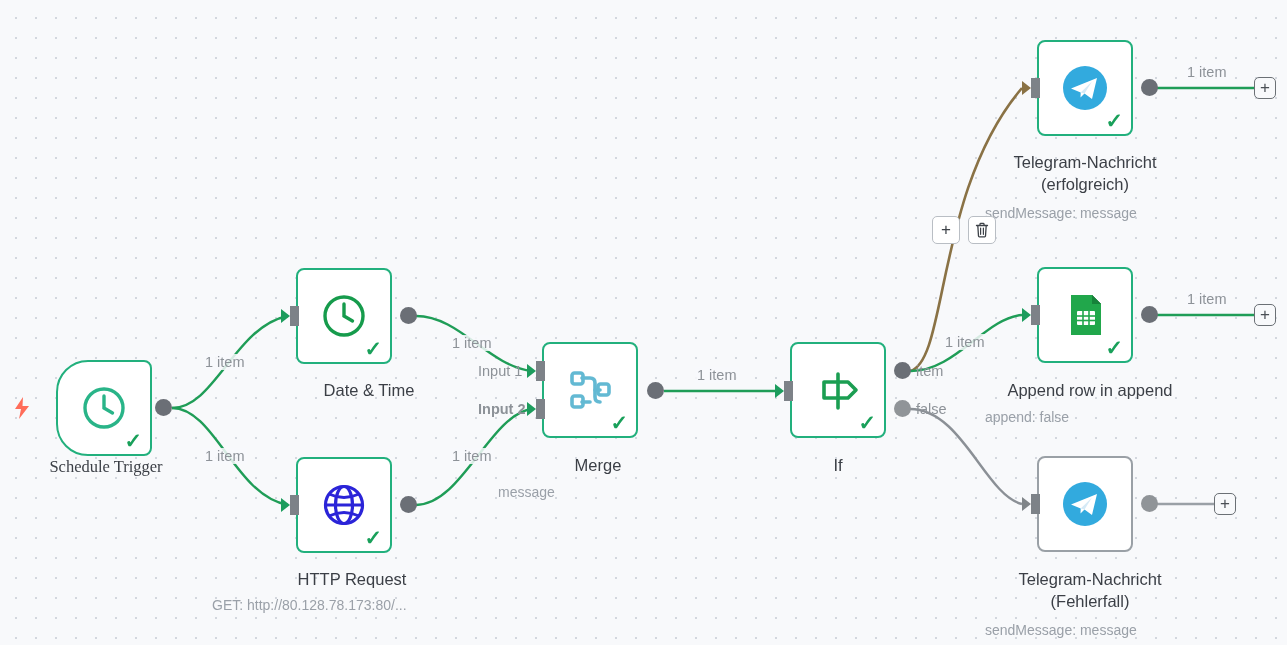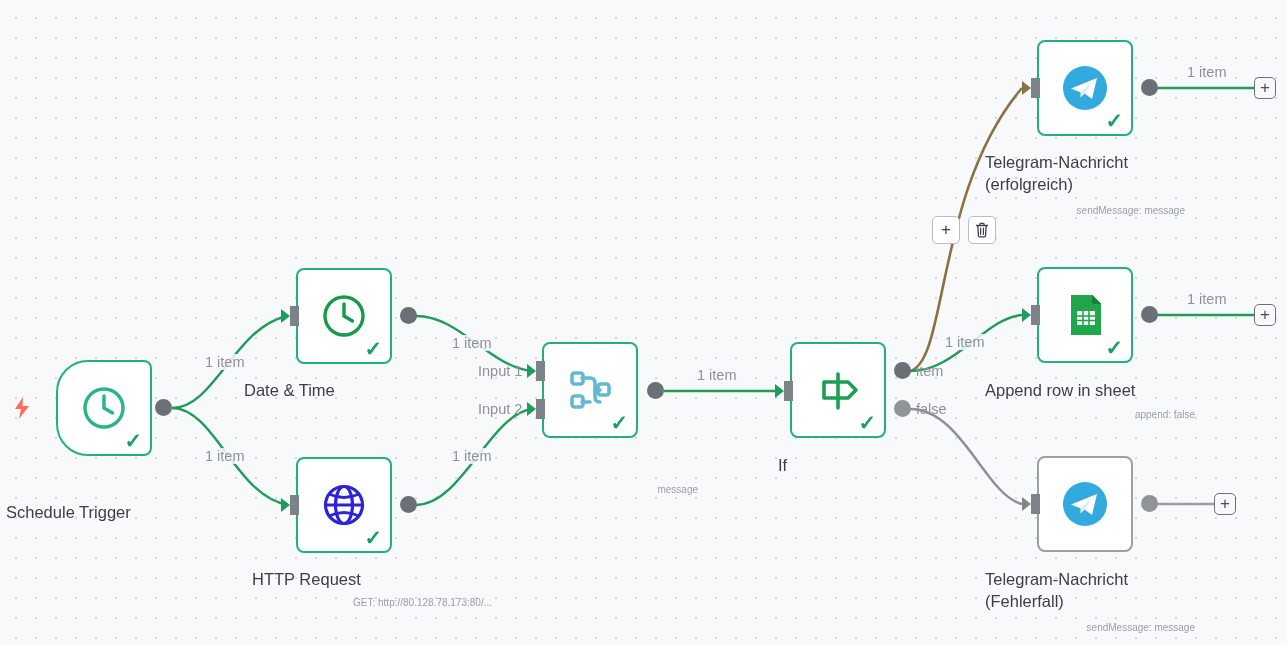--- a/index.html
+++ b/index.html
@@ -40,32 +40,33 @@
     color: #19a05a;
     font-size: 21px;
     line-height: 1;
     font-weight: 700;
   }
   .node-icon { width: 52px; height: 52px; display:block; }
 
   
   .nlabel {
     position: absolute;
+    text-align: center;
     color: #3b3f46;
     font-size: 16.5px;
     line-height: 1.32;
     z-index: 6;
     pointer-events: none;
     white-space: pre-line;
   }
   .nsub {
     position: absolute;
-    text-align: right;
+    text-align: left;
     color: #9aa0a8;
-    font-size: 10px;
+    font-size: 14px;
     z-index: 6;
     pointer-events: none;
   }
 
   
   .port-out {
     position: absolute;
     width: 17px; height: 17px;
     background: #6b6f76;
     border-radius: 50%;
@@ -183,33 +184,33 @@
   </div>
 
   <div class="node trigger" style="left:56px; top:360px;">
     <svg class="node-icon" viewBox="0 0 52 52">
       <circle cx="26" cy="26" r="19" fill="none" stroke="#29b488" stroke-width="3.4"></circle>
       <path d="M26 14 L26 26 L34.5 31" fill="none" stroke="#29b488" stroke-width="3.4" stroke-linecap="round"></path>
     </svg>
     <span class="check">✓</span>
   </div>
   <div class="port-out" style="left:155px; top:399px;"></div>
-  <div class="nlabel" style="left:6px; top:502px; width:200px;">Schedule Trigger</div>
+  <div class="nlabel" style="left:6px; top:456px; width:200px;font-family:Liberation Serif, serif;">Schedule Trigger</div>
 
   <div class="node" style="left:296px; top:268px;">
     <svg class="node-icon" viewBox="0 0 52 52">
       <circle cx="26" cy="26" r="19" fill="none" stroke="#169b4c" stroke-width="3.4"></circle>
       <path d="M26 14 L26 26 L34.5 31" fill="none" stroke="#169b4c" stroke-width="3.4" stroke-linecap="round"></path>
     </svg>
     <span class="check">✓</span>
   </div>
   <div class="arrow-in" style="left:281px; top:309px;"></div>
   <div class="port-in" style="left:290px; top:306px;"></div>
   <div class="port-out" style="left:400px; top:307px;"></div>
-  <div class="nlabel" style="left:244px; top:380px; width:200px;">Date &amp; Time</div>
+  <div class="nlabel" style="left:269px; top:380px; width:200px;">Date &amp; Time</div>
 
   <div class="node" style="left:296px; top:457px;">
     <svg class="node-icon" viewBox="0 0 52 52">
       <circle cx="26" cy="26" r="18.5" fill="none" stroke="#2b24d8" stroke-width="3.2"></circle>
       <ellipse cx="26" cy="26" rx="8.5" ry="18.5" fill="none" stroke="#2b24d8" stroke-width="3.2"></ellipse>
       <line x1="7.5" y1="26" x2="44.5" y2="26" stroke="#2b24d8" stroke-width="3.2"></line>
       <path d="M11 15 Q26 22 41 15" fill="none" stroke="#2b24d8" stroke-width="3.0"></path>
       <path d="M11 37 Q26 30 41 37" fill="none" stroke="#2b24d8" stroke-width="3.0"></path>
     </svg>
     <span class="check">✓</span>
@@ -230,21 +231,22 @@
       <rect x="34" y="20" width="11" height="11" rx="2.5" fill="none" stroke="#63b9d3" stroke-width="3.6"></rect>
     </svg>
     <span class="check">✓</span>
   </div>
   <div class="arrow-in" style="left:527px; top:364px;"></div>
   <div class="port-in" style="left:536px; top:361px;"></div>
   <div class="arrow-in" style="left:527px; top:402px;"></div>
   <div class="port-in" style="left:536px; top:399px;"></div>
   <div class="port-out" style="left:647px; top:382px;"></div>
   <div class="portlabel" style="left:478px; top:363px;">Input 1</div>
-  <div class="portlabel" style="left:478px; top:401px;">Input 2</div>
+  <div class="portlabel" style="left:478px; top:401px;font-weight:bold;">Input 2</div>
+  <div class="nlabel" style="left:498px; top:455px; width:200px;">Merge</div>
   <div class="nsub" style="left:498px; top:484px; width:200px;">message</div>
 
   <div class="node" style="left:790px; top:342px;">
     <svg class="node-icon" viewBox="0 0 52 52">
       <line x1="26" y1="10" x2="26" y2="44" stroke="#1b9e52" stroke-width="3.6" stroke-linecap="round"></line>
       <path d="M12 18 H36 L44 26 L36 34 H12 Z" fill="none" stroke="#1b9e52" stroke-width="3.6" stroke-linejoin="round"></path>
     </svg>
     <span class="check">✓</span>
   </div>
   <div class="arrow-in" style="left:775px; top:384px;"></div>
@@ -279,21 +281,21 @@
       <line x1="18" y1="27" x2="36" y2="27" stroke="#21a74b" stroke-width="1.6"></line>
       <line x1="18" y1="31.5" x2="36" y2="31.5" stroke="#21a74b" stroke-width="1.6"></line>
       <line x1="24" y1="22" x2="24" y2="36" stroke="#21a74b" stroke-width="1.6"></line>
       <line x1="30" y1="22" x2="30" y2="36" stroke="#21a74b" stroke-width="1.6"></line>
     </svg>
     <span class="check">✓</span>
   </div>
   <div class="arrow-in" style="left:1022px; top:308px;"></div>
   <div class="port-in" style="left:1031px; top:305px;"></div>
   <div class="port-out" style="left:1141px; top:306px;"></div>
-  <div class="nlabel" style="left:985px; top:380px; width:210px;">Append row in sheet</div>
+  <div class="nlabel" style="left:985px; top:380px; width:210px;">Append row in append</div>
   <div class="nsub" style="left:985px; top:409px; width:210px;">append: false</div>
 
   <div class="node inactive" style="left:1037px; top:456px;">
     <svg class="node-icon" viewBox="0 0 52 52">
       <circle cx="26" cy="26" r="22" fill="#32aade"></circle>
       <path d="M12 26.5 L38 16 L33 37 L25.5 31.5 L21.5 35.5 L21.7 30.6 Z" fill="#ffffff"></path>
       <path d="M21.7 30.6 L33 19.5 L25.5 31.5 Z" fill="#d6eaf6"></path>
     </svg>
     <span class="check"></span>
   </div>

